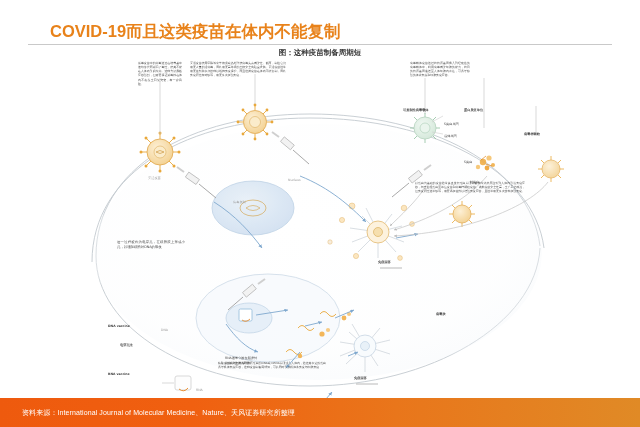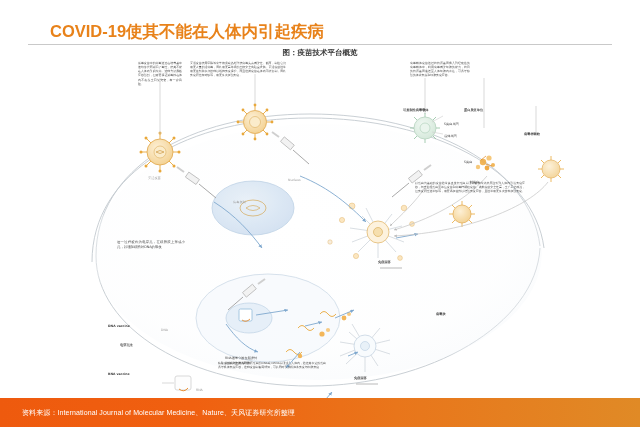--- a/index.html
+++ b/index.html
@@ -82,24 +82,24 @@
   .lbl.en{font-size:3.1px;color:#3c3c3c;font-weight:bold;}
   .lbl.grey{color:#9a9a9a;font-weight:normal;}
   .lbl.ctr{text-align:center;}
 </style>
 </head>
 <body>
 
 <div class="slide">
 
   <div class="title">
-    <span class="lead">COVID-19</span><span>使其不能在人体内引起疾病</span>
+    <span class="lead">COVID-19</span><span>而且这类疫苗在体内不能复制</span>
   </div>
   <div class="rule"></div>
-  <div class="subtitle">图：疫苗技术平台概览</div>
+  <div class="subtitle">图：这种疫苗制备周期短</div>
 
   <div class="canvas">
     <svg width="640" height="342" viewBox="0 0 640 342">
       <defs>
         <radialGradient id="gCell" cx="45%" cy="38%" r="70%">
           <stop offset="0%" stop-color="#ffffff"></stop>
           <stop offset="70%" stop-color="#fbfcfd"></stop>
           <stop offset="100%" stop-color="#eef3f8"></stop>
         </radialGradient>
         <radialGradient id="gNuc" cx="42%" cy="38%" r="68%">

